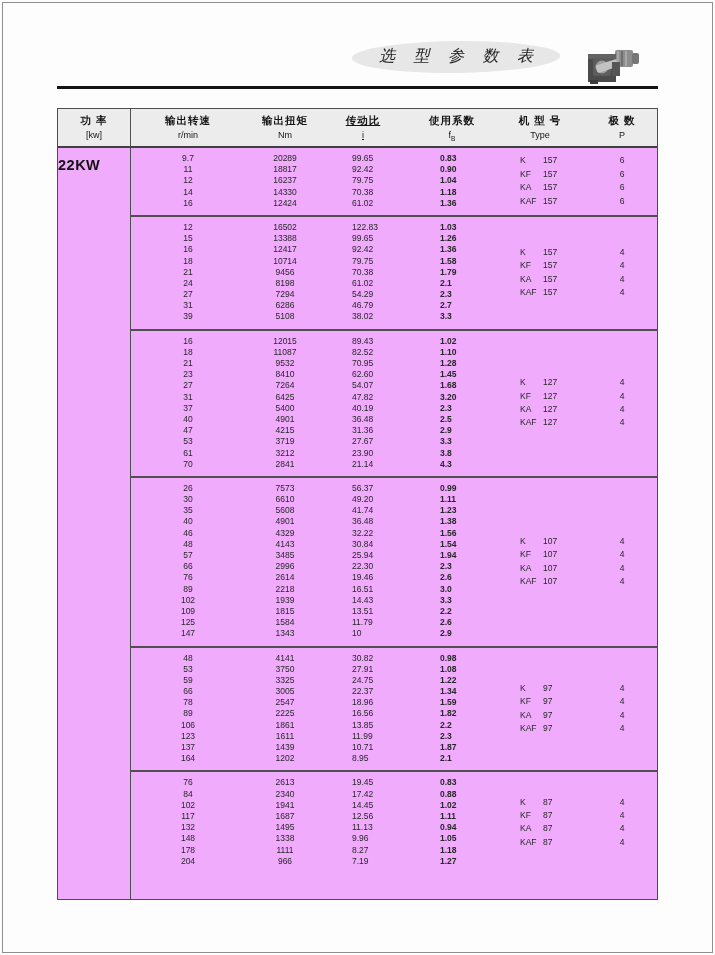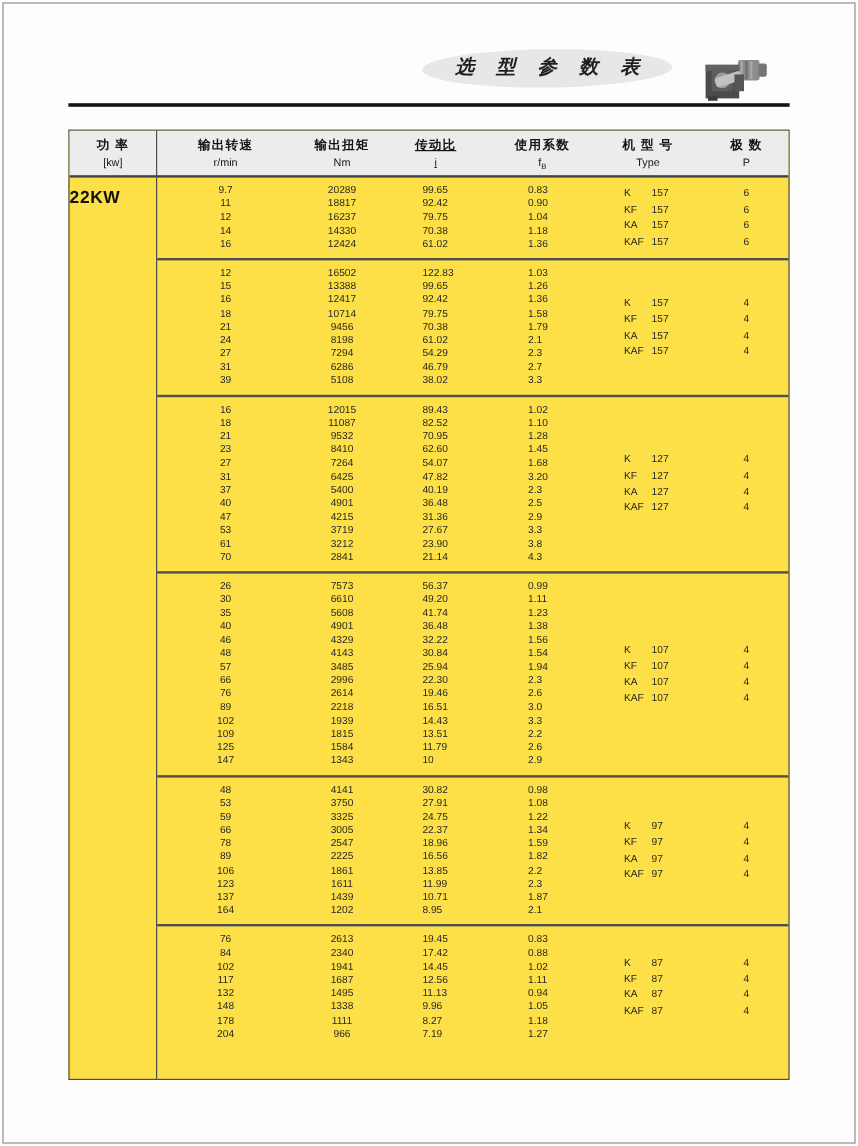--- a/index.html
+++ b/index.html
@@ -6,28 +6,28 @@
   body{
     width:715px;height:955px;position:relative;background:#fdfdfd;
     font-family:"Liberation Sans","DejaVu Sans",sans-serif;overflow:hidden;
   }
   .page-border{position:absolute;inset:2px;border:1px solid #8f8f8f;pointer-events:none;}
 
   
   .title-shape{position:absolute;left:352px;top:41px;width:208px;height:32px;
     background:#e7e7e7;border-radius:50% / 50%;transform:skewX(-25deg);}
   .title-text{position:absolute;left:352px;top:46px;width:208px;text-align:center;
-    font-style:italic;font-weight:bold;font-size:16px;letter-spacing:7px;color:#1f1f1f;
+    font-style:italic;font-weight:normal;font-size:16px;letter-spacing:7px;color:#1f1f1f;
     text-indent:7px;}
   .title-rule{position:absolute;left:57px;top:86px;width:601px;height:3px;background:#141414;}
   .motor-img{position:absolute;left:584px;top:44px;}
 
   
   .sel-table{position:absolute;left:57px;top:108px;width:601px;height:792px;
-    border:1px solid #4d4d4d;background:#fde047;box-sizing:border-box;}
+    border:1px solid #4d4d4d;background:#f0abfc;box-sizing:border-box;}
   .vdiv{position:absolute;left:72px;top:0;bottom:0;width:1px;background:#4d4d4d;}
 
   .thead{position:absolute;left:0;right:0;top:0;height:37px;background:#ececec;
     border-bottom:2px solid #3f3f3f;}
   .hc{position:absolute;top:0;text-align:center;color:#141414;}
   .hc .zh{display:block;font-size:10.5px;font-weight:bold;letter-spacing:1px;margin-top:5px;}
   .hc .sub{display:block;font-size:9px;font-weight:normal;margin-top:2px;}
   .hc sub{font-size:6.5px;}
   .hc-power{left:0;width:72px;}
   .hc-speed{left:90px;width:80px;}
@@ -41,21 +41,21 @@
     font-weight:bold;font-size:14.5px;color:#111;letter-spacing:.5px;}
 
   .tbody{position:absolute;left:0;right:0;top:39px;bottom:0;display:flex;flex-direction:column;}
   .sep{height:2px;background:#4f4f4f;margin-left:73px;flex:none;}
   .group{position:relative;padding:5px 0 6px 0;flex:none;}
   .row{position:relative;height:11.2px;}
   .cell{position:absolute;top:0;font-size:8.5px;color:#272727;white-space:nowrap;}
   .c-speed{left:90px;width:80px;text-align:center;}
   .c-torque{left:187px;width:80px;text-align:center;}
   .c-ratio{left:294px;}
-  .c-fb{left:382px;}
+  .c-fb{left:382px;font-weight:bold;}
   .types{position:absolute;left:462px;top:50%;transform:translateY(-50%);
     font-size:8.5px;line-height:13.4px;color:#272727;white-space:nowrap;}
   .types .pre{display:inline-block;width:23px;}
   .poles{position:absolute;left:540px;top:50%;transform:translateY(-50%);width:48px;
     text-align:center;font-size:8.5px;line-height:13.4px;color:#272727;}
 </style>
 </head>
 <body>
 
 <div class="page-border"></div>

